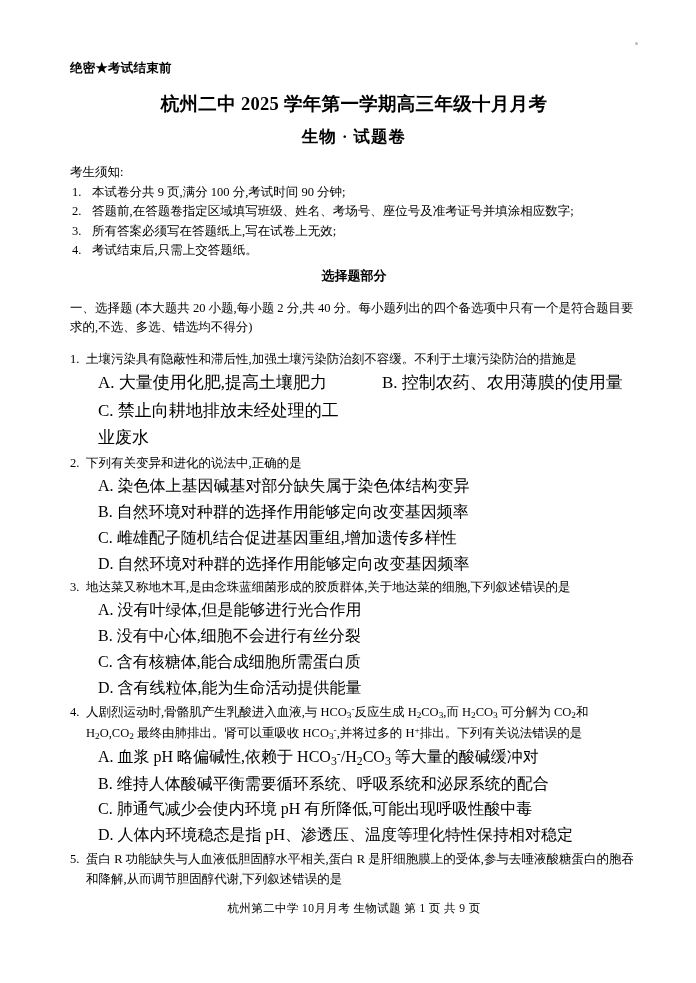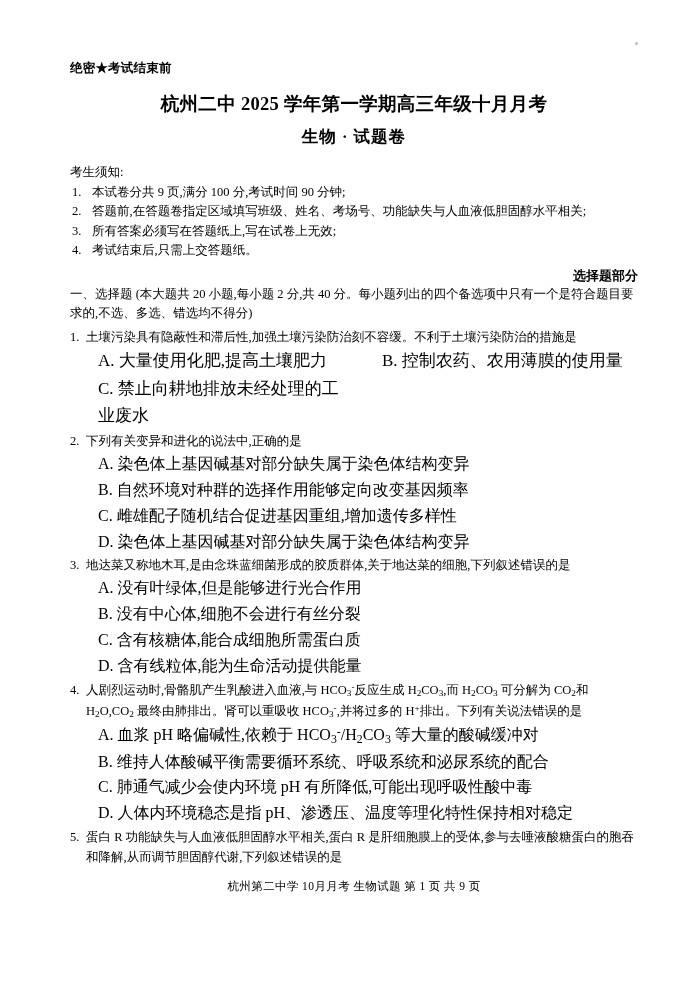--- a/index.html
+++ b/index.html
@@ -53,29 +53,29 @@
     line-height: 1.55;
     padding-left: 22px;
     text-indent: 0;
   }
   .notice-list li .num {
     display: inline-block;
     width: 20px;
     margin-left: -20px;
   }
   .section-title {
-    text-align: right;
+    text-align: center;
     font-size: 13px;
     font-weight: bold;
-    margin: 6px 0 0 0;
+    margin: 6px 0 14px 0;
   }
   .part-intro {
     font-size: 12.5px;
     line-height: 1.55;
-    margin: 0 0 4px 0;
+    margin: 0 0 12px 0;
   }
   .q {
     margin: 0 0 1px 0;
   }
   .q-stem {
     font-size: 12.5px;
     line-height: 1.6;
     padding-left: 16px;
     position: relative;
   }
@@ -132,21 +132,21 @@
   <div class="corner-dot"></div>
 
   <div class="secret">绝密★考试结束前</div>
 
   <div class="doc-title">杭州二中 2025 学年第一学期高三年级十月月考</div>
   <div class="doc-subtitle">生物 · 试题卷</div>
 
   <div class="notice-head">考生须知:</div>
   <ul class="notice-list">
     <li><span class="num">1.</span><span>本试卷分共 9 页,满分 100 分,考试时间 90 分钟;</span></li>
-    <li><span class="num">2.</span><span>答题前,在答题卷指定区域填写班级、姓名、考场号、功能缺失与人血液低胆固醇水平相关;</span></li>
+    <li><span class="num">2.</span><span>答题前,在答题卷指定区域填写班级、姓名、考场号、座位号及准考证号并填涂相应数字;</span></li>
     <li><span class="num">3.</span><span>所有答案必须写在答题纸上,写在试卷上无效;</span></li>
     <li><span class="num">4.</span><span>考试结束后,只需上交答题纸。</span></li>
   </ul>
 
   <div class="section-title">选择题部分</div>
   <div class="part-intro">一、选择题 (本大题共 20 小题,每小题 2 分,共 40 分。每小题列出的四个备选项中只有一个是符合题目要求的,不选、多选、错选均不得分)</div>
 
   <div class="q">
     <div class="q-stem">
       <span class="q-num">1.</span>
@@ -161,21 +161,21 @@
 
   <div class="q">
     <div class="q-stem">
       <span class="q-num">2.</span>
       <span>下列有关变异和进化的说法中,正确的是</span>
     </div>
     <div class="opts-1col">
       <div class="opt">A. 染色体上基因碱基对部分缺失属于染色体结构变异</div>
       <div class="opt">B. 自然环境对种群的选择作用能够定向改变基因频率</div>
       <div class="opt">C. 雌雄配子随机结合促进基因重组,增加遗传多样性</div>
-      <div class="opt">D. 染色体上基因碱基对部分缺失属于染色体结构变异</div>
+      <div class="opt">D. 自然环境对种群的选择作用能够定向改变基因频率</div>
     </div>
   </div>
 
   <div class="q">
     <div class="q-stem">
       <span class="q-num">3.</span>
       <span>地达菜又称地木耳,是由念珠蓝细菌形成的胶质群体,关于地达菜的细胞,下列叙述错误的是</span>
     </div>
     <div class="opts-1col">
       <div class="opt">A. 没有叶绿体,但是能够进行光合作用</div>

